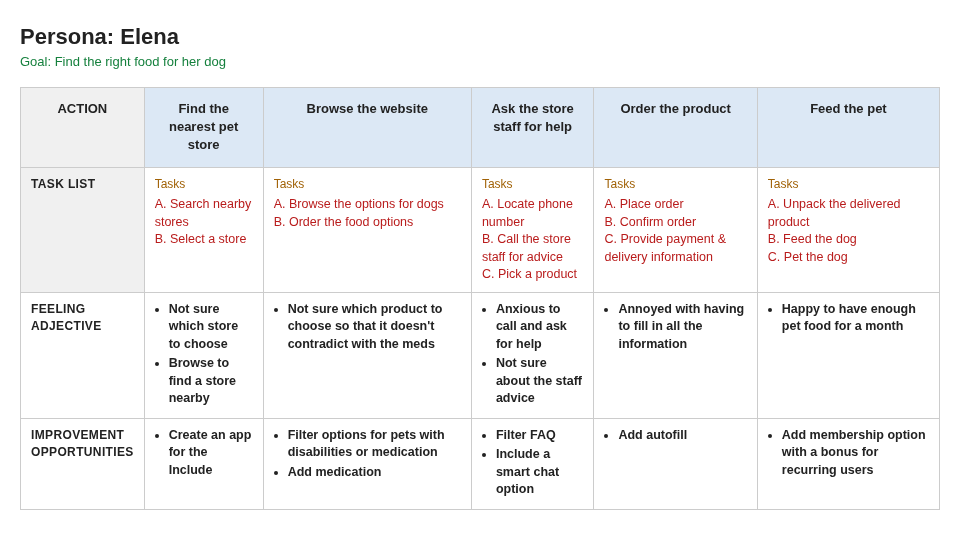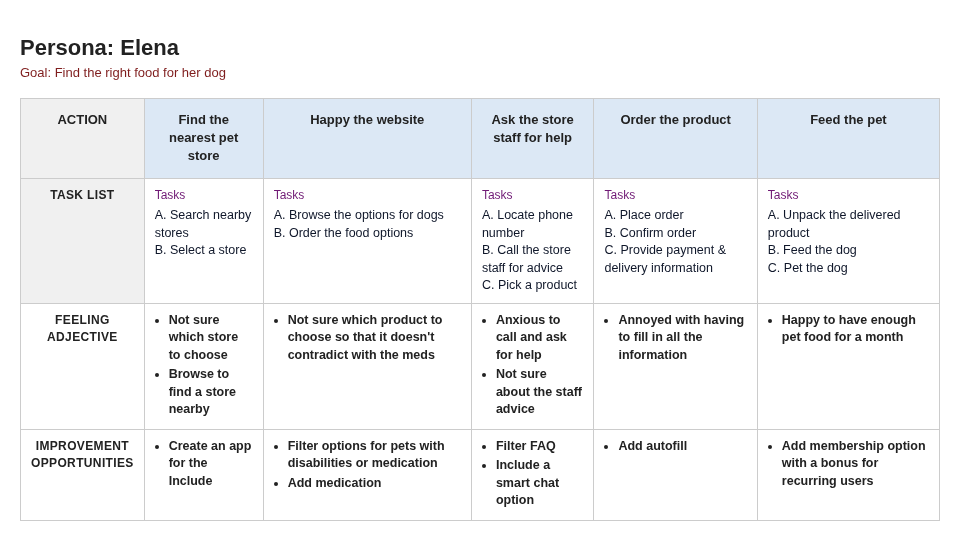--- a/index.html
+++ b/index.html
@@ -7,25 +7,24 @@
       font-family: 'Arial', sans-serif;
       background: #fff;
       padding: 24px 20px;
       font-size: 13px;
       color: #222;
     }
     .page-title {
       font-size: 22px;
       font-weight: 700;
       margin-bottom: 4px;
-      margin-top: 11px;
     }
     .page-subtitle {
       font-size: 13px;
-      color: #7f1d1d;
+      color: #15803d;
       margin-bottom: 18px;
     }
     .journey-table {
       width: 100%;
       border-collapse: collapse;
       border: 1px solid #ccc;
     }
     .journey-table th,
     .journey-table td {
       border: 1px solid #ccc;
@@ -41,35 +40,34 @@
       padding: 12px 10px;
     }
     .col-header-row th.action-col {
       background: #f0f0f0;
       font-size: 13px;
       font-weight: 700;
       text-align: center;
     }
     .row-label-cell {
       background: #f0f0f0;
-      text-align: center;
       font-weight: 700;
       font-size: 12px;
       letter-spacing: 0.03em;
       vertical-align: middle;
       width: 110px;
     }
     .task-label {
-      color: #701a75;
+      color: #a16207;
       font-size: 12px;
       margin-bottom: 4px;
     }
     .task-items {
       font-size: 12.5px;
-      color: #0f172a;
+      color: #b91c1c;
     }
     .bullet-list {
       list-style: disc;
       padding-left: 14px;
     }
     .bullet-list li {
       margin-bottom: 2px;
       font-weight: bold;
     }
     .data-cell {
@@ -83,21 +81,21 @@
 <body>
 
 <h1 class="page-title">Persona: Elena</h1>
 <p class="page-subtitle">Goal: Find the right food for her dog</p>
 
 <table class="journey-table">
   <thead>
     <tr class="col-header-row">
       <th class="action-col">ACTION</th>
       <th>Find the nearest pet store</th>
-      <th>Happy the website</th>
+      <th>Browse the website</th>
       <th>Ask the store staff for help</th>
       <th>Order the product</th>
       <th>Feed the pet</th>
     </tr>
   </thead>
   <tbody id="table-body">
   <tr>
         <td class="row-label-cell">TASK LIST</td>
         <td class="data-cell">
           <div class="task-label">Tasks</div>

